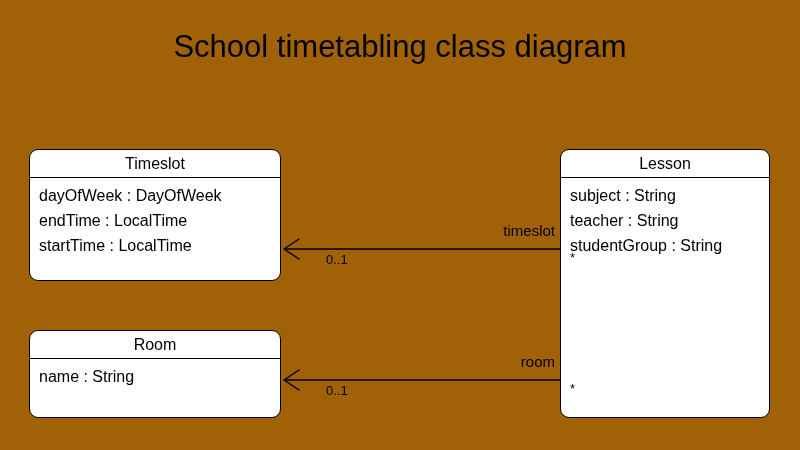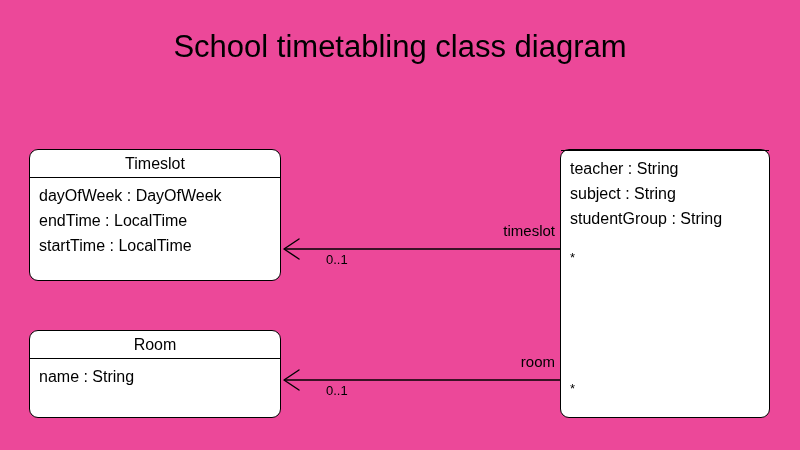--- a/index.html
+++ b/index.html
@@ -4,21 +4,21 @@
 <style>
   html, body {
     margin: 0;
     padding: 0;
     background: #ffffff;
   }
   #canvas {
     position: relative;
     width: 800px;
     height: 450px;
-    background: #ec4899;
+    background: #a16207;
     overflow: hidden;
     font-family: "Liberation Sans", sans-serif;
     color: #000000;
   }
   #diagram-title {
     position: absolute;
     left: 0;
     top: 28px;
     width: 800px;
     text-align: center;
@@ -110,24 +110,25 @@
 
   <div class="uml-class" style="left:29px; top:330px; width:252px; height:88px;">
     <div class="uml-class-name">Room</div>
     <div class="uml-divider"></div>
     <div class="uml-attrs">
       <div class="uml-attr">name : String</div>
     </div>
   </div>
 
   <div class="uml-class" style="left:560px; top:149px; width:210px; height:269px;">
+    <div class="uml-class-name">Lesson</div>
     <div class="uml-divider"></div>
     <div class="uml-attrs">
+      <div class="uml-attr">subject : String</div>
       <div class="uml-attr">teacher : String</div>
-      <div class="uml-attr">subject : String</div>
       <div class="uml-attr">studentGroup : String</div>
     </div>
   </div>
 
   <div class="assoc-role" style="left:398px; top:222px; width:157px;">timeslot</div>
   <div class="assoc-mult" style="left:294px; top:252px;">0..1</div>
   <div class="assoc-mult" style="left:538px; top:250px;">*</div>
 
   <div class="assoc-role" style="left:398px; top:353px; width:157px;">room</div>
   <div class="assoc-mult" style="left:294px; top:383px;">0..1</div>

